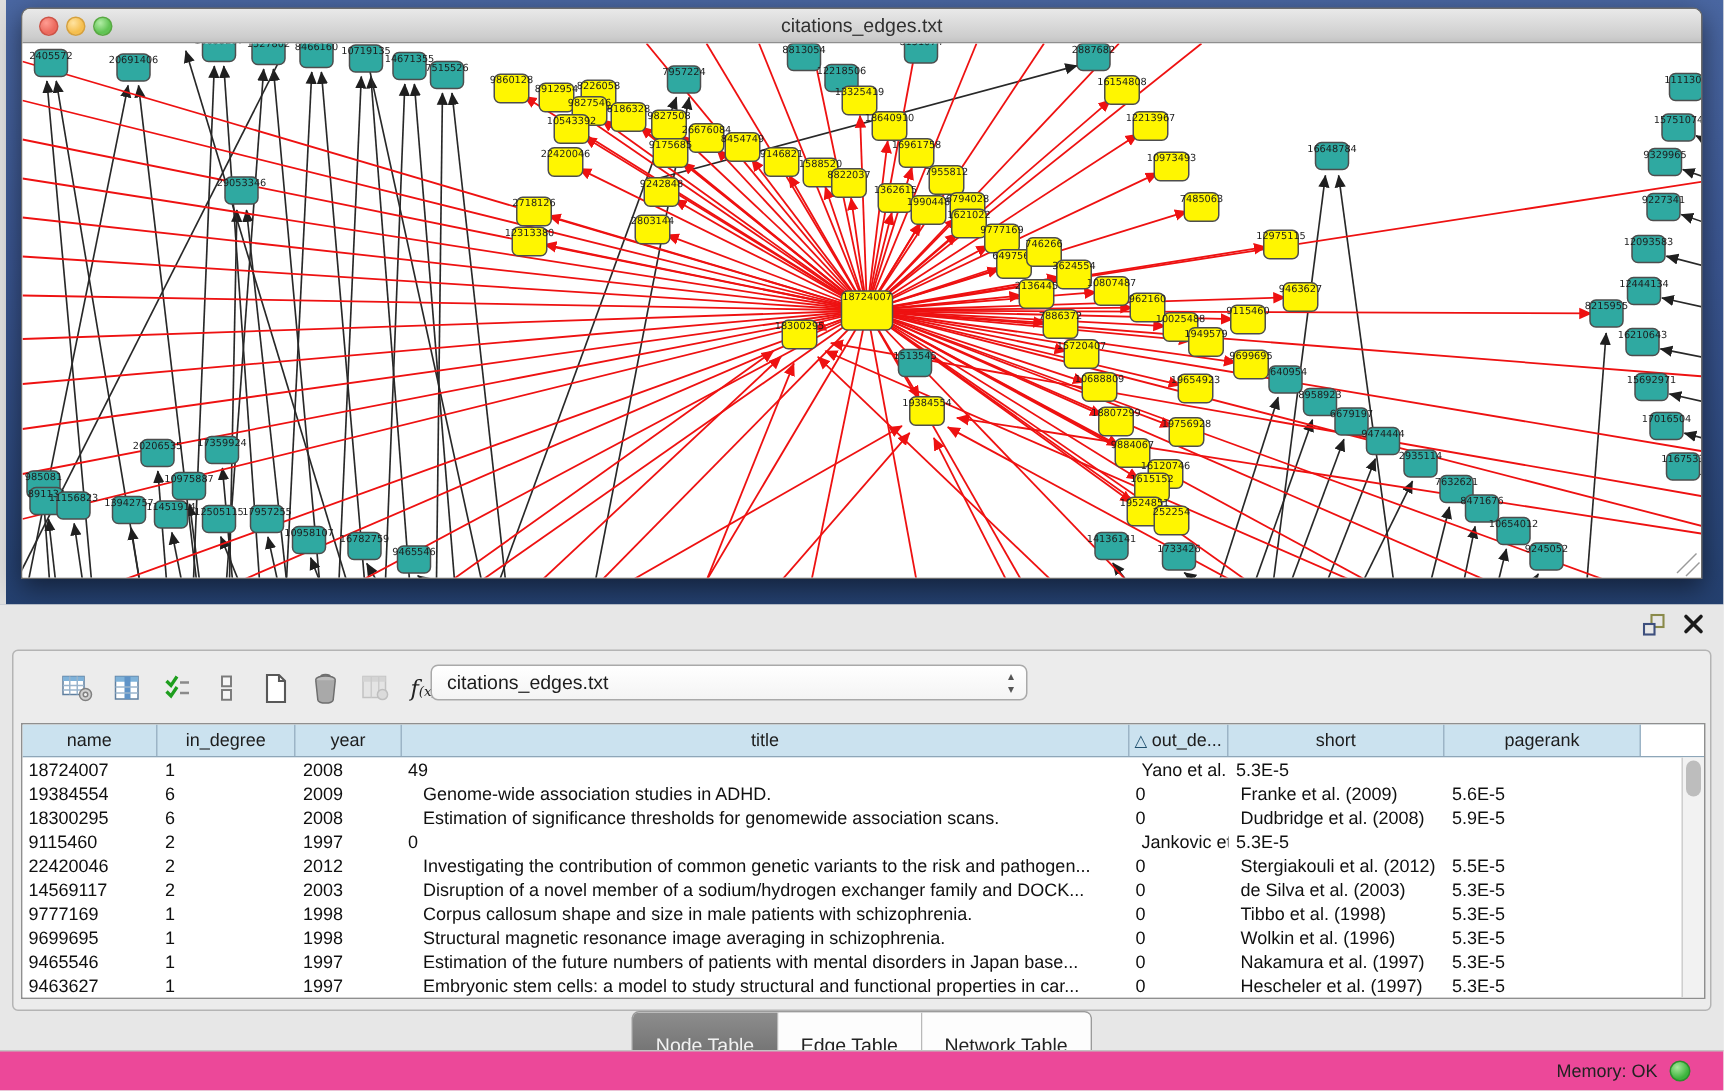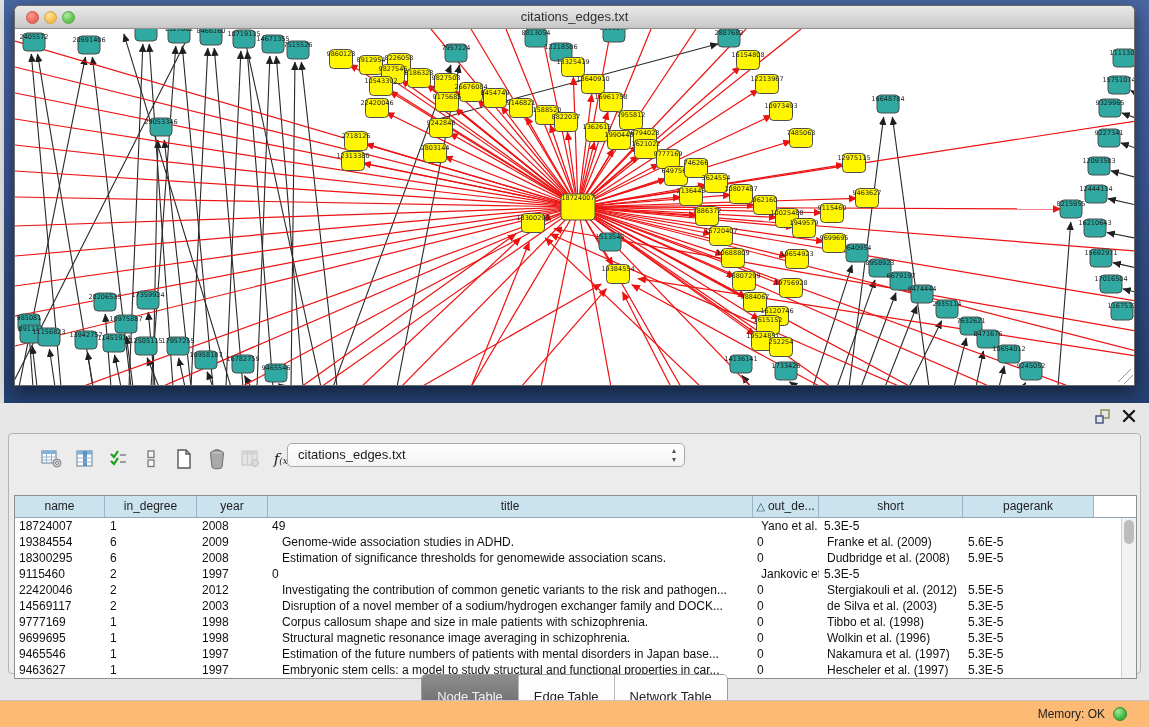--- a/index.html
+++ b/index.html
@@ -38,21 +38,21 @@
     border:1px solid #b4b4b4; border-radius:4px; background:#ececec; }
   .toolbar { position:absolute; left:26px; top:6px; height:38px; display:flex; align-items:center; }
   .tbtn { width:33px; height:30px; display:flex; align-items:center; justify-content:center; }
   .fx { font-family:"DejaVu Serif", serif; font-style:italic; font-size:15px; color:#222; }
   .fx small { font-size:9px; font-style:italic; }
   .dropdown { position:absolute; left:278px; top:9px; width:398px; height:24px;
     background:linear-gradient(180deg,#ffffff,#f4f4f4); border:1px solid #a9a9a9; border-radius:5px;
     font-size:13px; color:#1c1c1c; line-height:22px; padding-left:10px; }
   .dropdown .spin { position:absolute; right:8px; top:2px; font-size:8px; color:#555; line-height:9px; text-align:center; }
 
-  .tablewrap { position:absolute; left:5px; top:61px; width:1123px; height:184px;
+  .tablewrap { position:absolute; left:5px; top:48px; width:1123px; height:184px;
     border:1px solid #8f8f8f; background:#ffffff; overflow:hidden; }
   .thead { display:grid; grid-template-columns:90px 92px 71px 485px 66px 144px 131px 1fr;
     height:22px; background:#cbe2ef; border-bottom:1px solid #8ea6b8; }
   .th { font-size:12px; color:#1d1d1d; text-align:center; line-height:21px;
     border-right:1px solid #9cb4c6; overflow:hidden; white-space:nowrap; }
   .th:last-child { border-right:none; background:#ffffff; }
   .sort-tri { color:#20506e; font-size:11px; margin-right:3px; }
   .trow { display:grid; grid-template-columns:90px 92px 71px 485px 66px 144px 131px 1fr;
     height:16px; background:#fff; }
   .td { font-size:12px; color:#101010; line-height:16px; white-space:nowrap; overflow:hidden; }
@@ -65,21 +65,21 @@
   .tabs { position:absolute; left:0; right:0; top:271px; height:23px; text-align:center; }
   .seg { display:inline-flex; border:1px solid #9b9b9b; border-radius:5px; overflow:hidden;
     background:#fdfdfd; box-shadow:0 1px 0 rgba(255,255,255,.7); }
   .seg-btn { font-size:13px; padding:14px 15px 3px 15px; color:#222; background:#fdfdfd;
     border-right:1px solid #b9b9b9; }
   .seg-btn:last-child { border-right:none; }
   .seg-btn.active { background:linear-gradient(180deg,#8d8d8d,#6f6f6f); color:#f2f2f2; }
 
   
   .statusbar { position:absolute; left:0; top:700px; width:1149px; height:27px;
-    background:#fdba74; border-top:1px solid #c2c2c2; }
+    background:#ec4899; border-top:1px solid #c2c2c2; }
   .mem-label { position:absolute; right:44px; top:6px; font-size:12px; color:#222; }
   .mem-dot { position:absolute; right:22px; top:6px; width:14px; height:14px; border-radius:50%;
     background:radial-gradient(circle at 35% 30%,#a8e89c,#3cb43c 65%); border:1px solid #2e8b2e; }
 </style>
 </head>
 <body>
 
 <div id="app">
 
   <div class="desktop">

